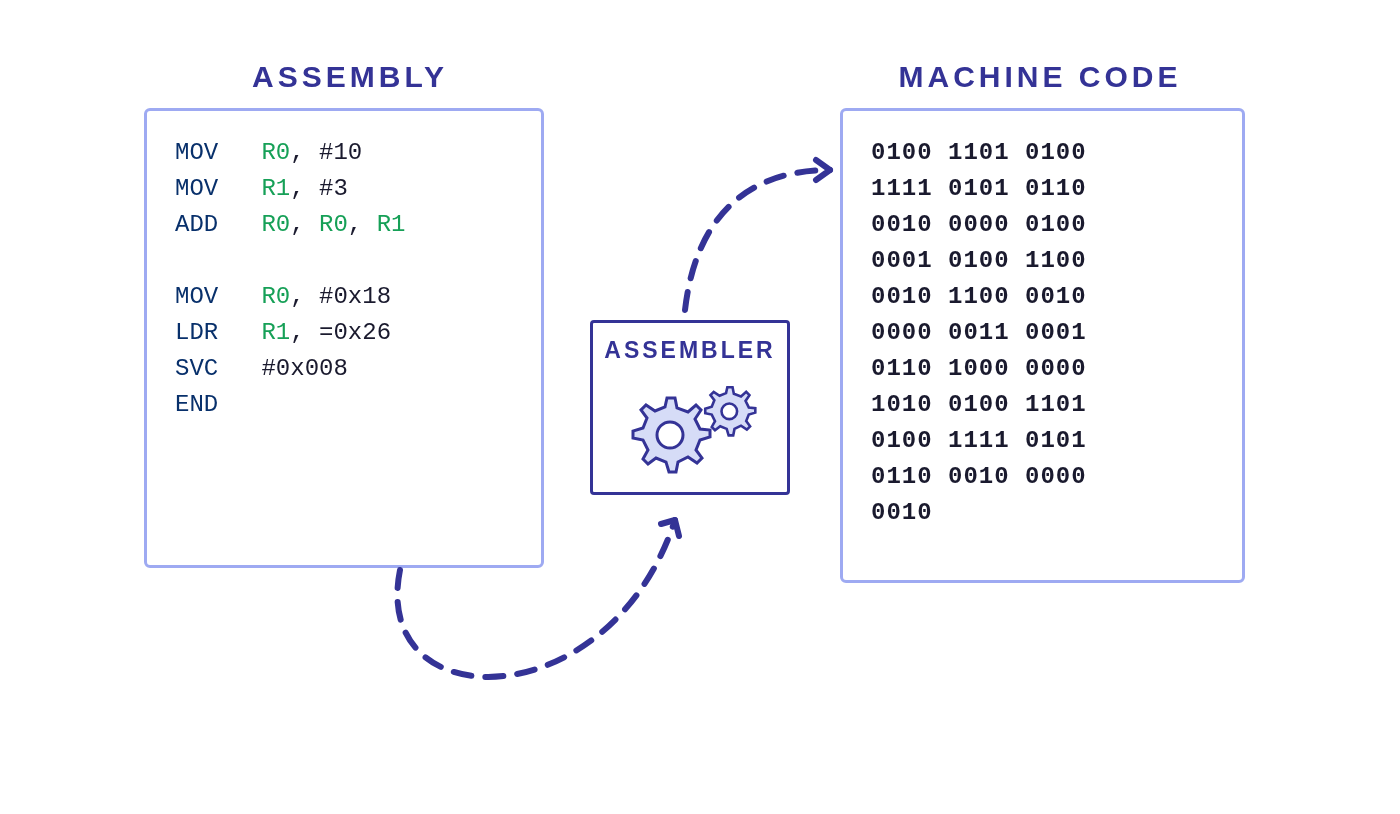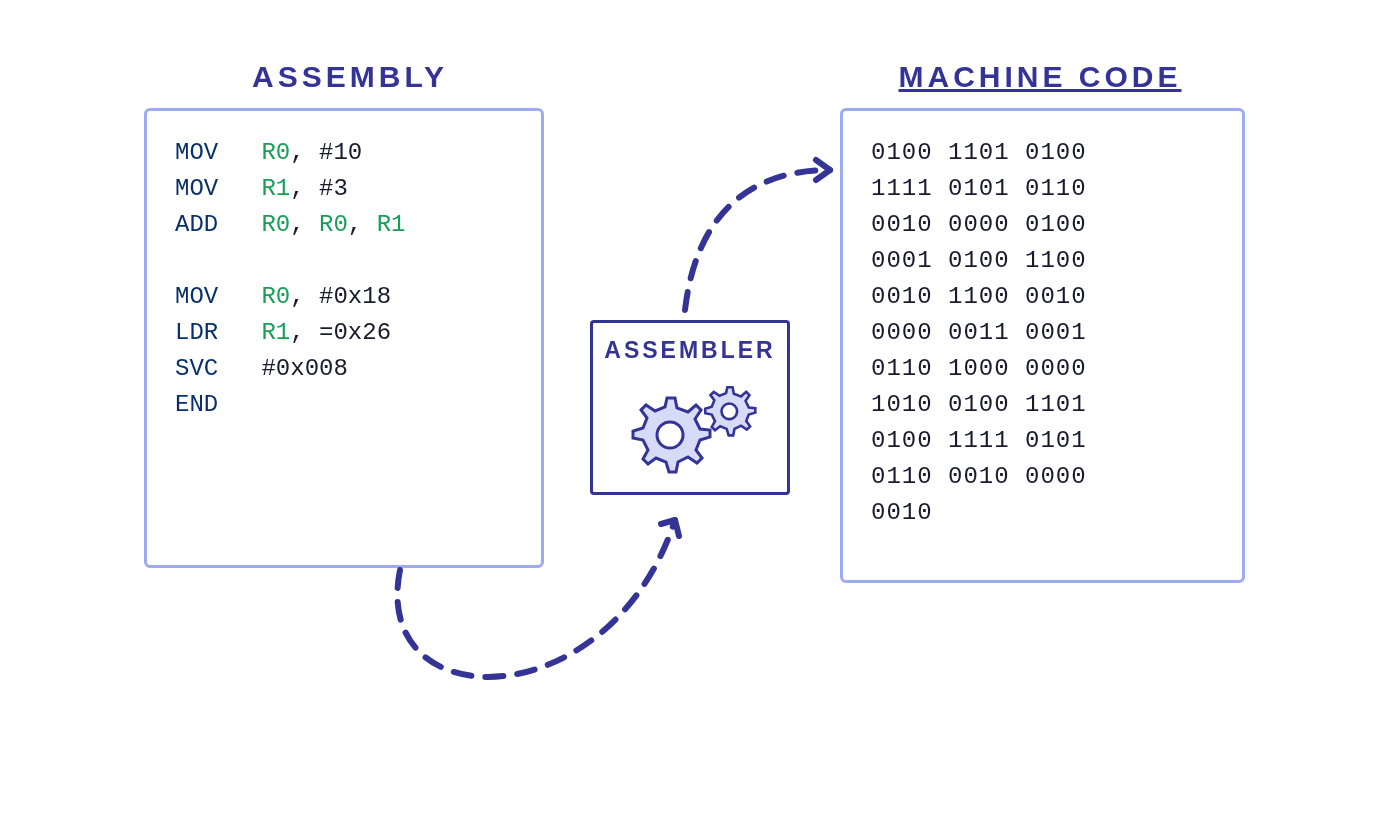--- a/index.html
+++ b/index.html
@@ -28,41 +28,40 @@
     position: absolute;
     top: 0;
     left: 80px;
     width: 260px;
   }
   .title-right {
     position: absolute;
     top: 0;
     left: 720px;
     width: 360px;
-    text-decoration: underline;
   }
   .box {
     position: absolute;
     background: #ffffff;
     border: 3px solid #9eaaf2;
     border-radius: 6px;
   }
   .box-left  { top: 48px;  left: 4px;    width: 400px; height: 460px; }
   .box-right { top: 48px;  left: 700px; width: 405px; height: 475px; }
   .box-mid   { top: 260px; left: 450px; width: 200px; height: 175px;
                border-color: #343396; border-width: 3px; border-radius: 4px; }
   .code {
     font-family: "Consolas", "Menlo", "Courier New", monospace;
     font-size: 24px;
     line-height: 36px;
     padding: 24px 28px;
     white-space: pre;
     color: #1a1a2e;
   }
-  .code-bin { letter-spacing: 1px; }
+  .code-bin { letter-spacing: 1px; font-weight: bold; }
   .op   { color: #08306b; }
   .reg  { color: #16a057; }
   .comma{ color: #1a1a2e; }
   .imm  { color: #1a1a2e; }
   .mid-label {
     font-size: 23px;
     font-weight: 700;
     letter-spacing: 3px;
     color: #343396;
     text-align: center;

